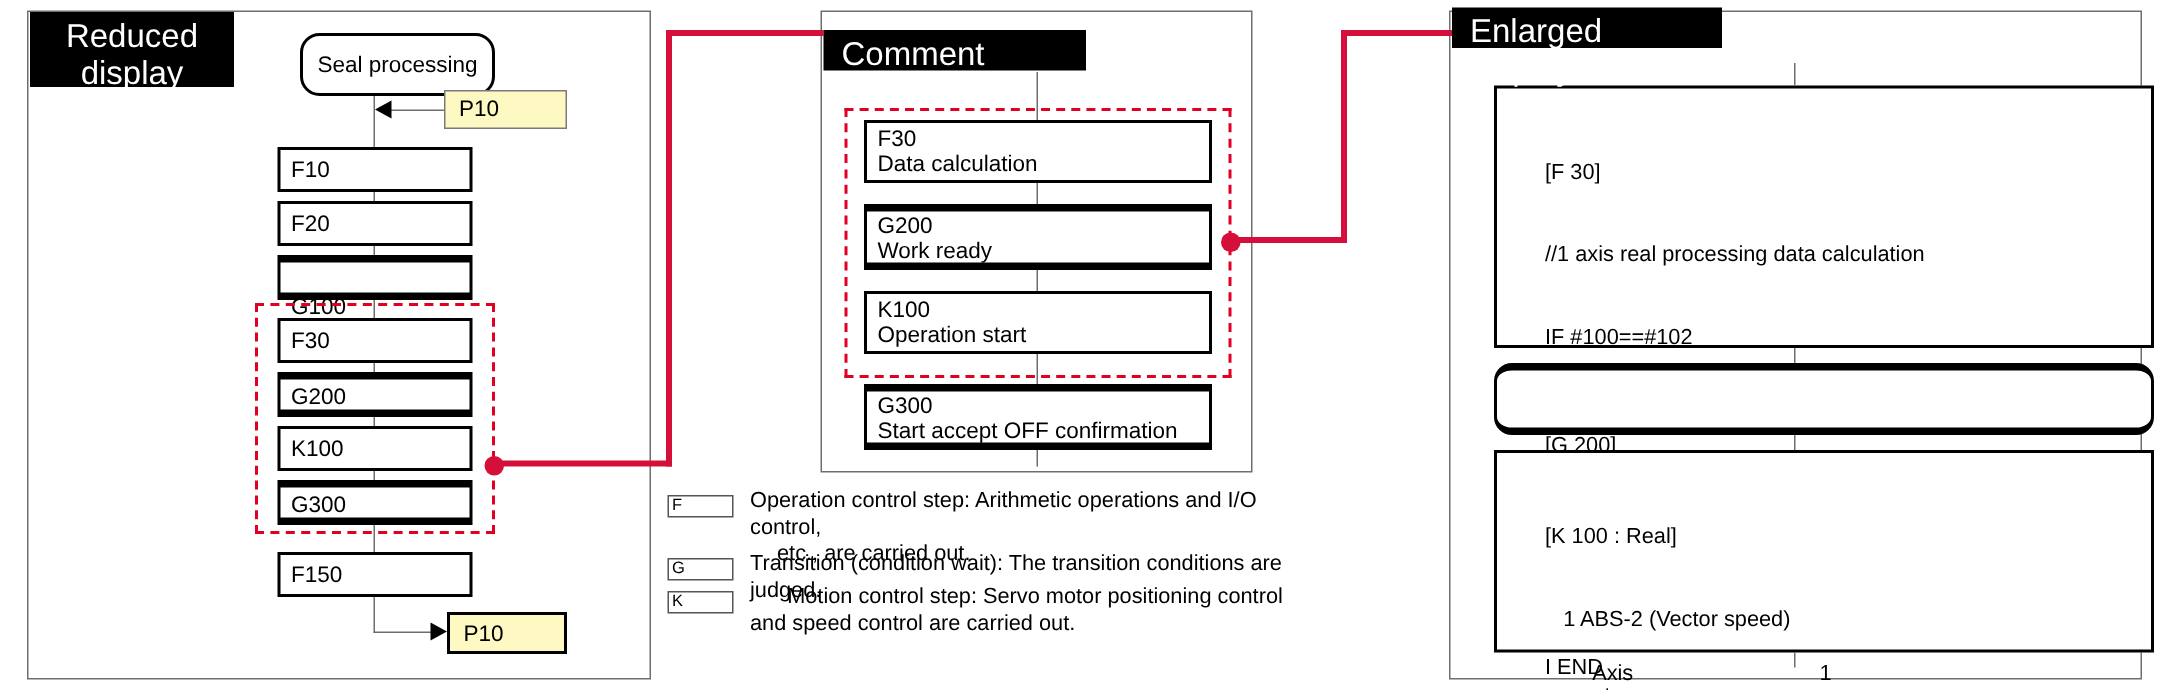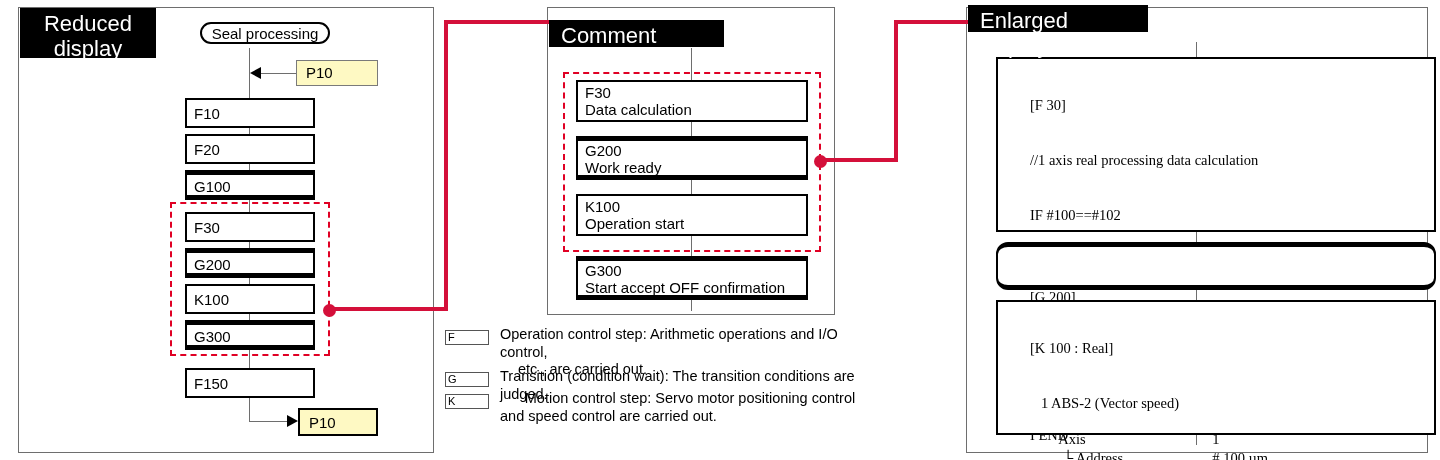--- a/index.html
+++ b/index.html
@@ -42,42 +42,41 @@
     border-top:6px solid transparent;border-bottom:6px solid transparent;border-left:11px solid #000;}
 
   
   .dashbox{position:absolute;box-sizing:border-box;border:2px dashed #e00024;z-index:4;background:transparent;}
   .rseg{position:absolute;background:#d4103a;z-index:5;}
   .rdot{position:absolute;width:13px;height:13px;border-radius:50%;background:#d4103a;z-index:7;}
 
   
   .codebox{
     position:absolute;box-sizing:border-box;background:#fff;border:2px solid #000;
-    font-size:14.5px;line-height:1.265;padding:0 6px 6px 32px;z-index:3;
+    font-size:14.5px;line-height:1.265;padding:10px 6px 6px 32px;z-index:3;
     white-space:pre;
-    font-family:Liberation Serif, serif;
   }
   .codebox.g{border-top-width:5px;border-bottom-width:5px;padding-top:4px;padding-bottom:4px;border-radius:12px;}
   .krow{display:block;white-space:pre;}
   .kcol{display:inline-block;}
   .legend-row{position:absolute;font-size:14.5px;line-height:1.22;}
   .keybox{
     position:absolute;box-sizing:border-box;width:44px;height:15px;
     border:1px solid #555;background:#fff;font-size:11px;line-height:13px;
     padding-left:2px;z-index:3;
   }
 </style>
 </head>
 <body>
 
 <div class="panel" style="left:18px;top:7px;width:416px;height:446px;"></div>
 <div class="panel-title title-left" style="left:20px;top:8px;width:136px;height:50px;">Reduced
 display</div>
 
-<div class="roundbox" style="left:200px;top:22px;width:130px;height:22px;">
+<div class="roundbox" style="left:200px;top:22px;width:130px;height:42px;">
   <span>Seal processing</span>
 </div>
 
 <div class="vline" style="left:249px;top:48px;height:50px;"></div>
 
 <div class="pbox" style="left:296px;top:60px;width:82px;height:26px;line-height:24px;">
   <span>P10</span>
 </div>
 <div class="hline" style="left:256px;top:73px;width:42px;"></div>
 <div class="arrow-l" style="left:250px;top:67px;"></div>
@@ -86,21 +85,21 @@
   <span class="ln" style="padding-top:5px;">F10</span>
 </div>
 <div class="vline" style="left:249px;top:128px;height:6px;"></div>
 
 <div class="stepbox" style="left:185px;top:134px;width:130px;height:30px;">
   <span class="ln" style="padding-top:5px;">F20</span>
 </div>
 <div class="vline" style="left:249px;top:164px;height:6px;"></div>
 
 <div class="stepbox g" style="left:185px;top:170px;width:130px;height:30px;">
-  <span class="ln" style="padding-top:3px;">G100</span>
+  <span class="ln" style="padding-top:21px;">G100</span>
 </div>
 <div class="vline" style="left:249px;top:200px;height:12px;"></div>
 
 <div class="dashbox" style="left:170px;top:202px;width:160px;height:154px;"></div>
 
 <div class="stepbox" style="left:185px;top:212px;width:130px;height:30px;">
   <span class="ln" style="padding-top:5px;">F30</span>
 </div>
 <div class="vline" style="left:249px;top:242px;height:6px;"></div>
 

